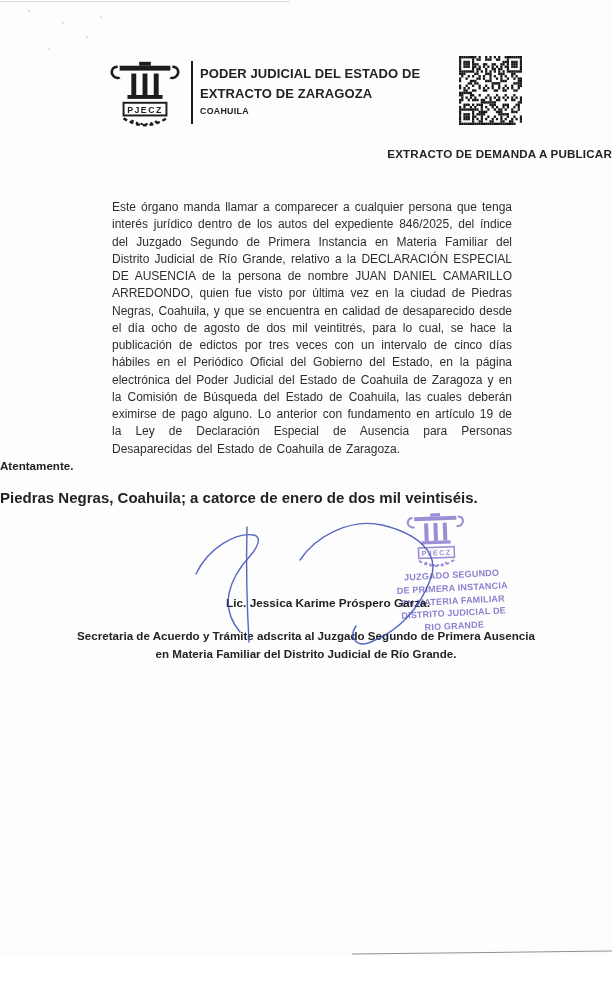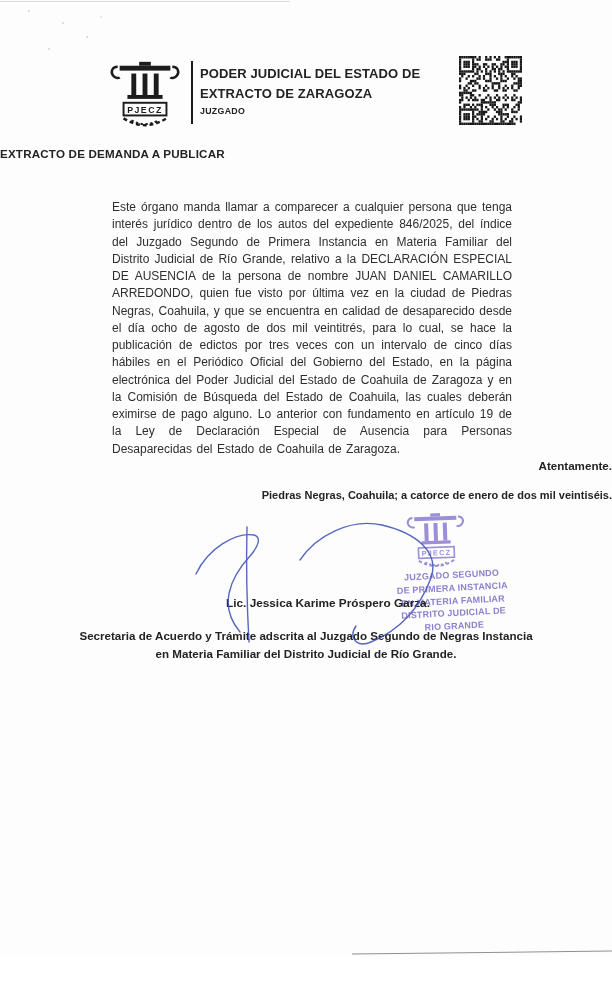--- a/index.html
+++ b/index.html
@@ -21,30 +21,30 @@
   .scan-edge{position:absolute;left:352px;top:952px;width:262px;border-top:1.6px solid #8f9094;transform:rotate(-0.7deg);}
 
   
   .logo{position:absolute;left:106px;top:57px;width:78px;height:74px;}
   .hdr-divider{position:absolute;left:191px;top:61px;width:2px;height:63px;background:#1d1d1d;}
   .org{position:absolute;left:200px;top:64px;width:260px;}
   .org-line{font-weight:bold;font-size:13px;line-height:19.5px;letter-spacing:.1px;color:#222;}
   .org-sub{font-weight:bold;font-size:8.8px;margin-top:3px;letter-spacing:.3px;color:#222;}
   .qr{position:absolute;left:459px;top:56px;width:63px;height:69px;}
 
-  .doc-title{position:absolute;left:0;top:147px;width:612px;text-align:left;
+  .doc-title{position:absolute;left:0;top:147px;width:612px;text-align:right;
     font-weight:bold;font-size:11.6px;letter-spacing:.2px;color:#232323;}
 
   .body-par{position:absolute;left:112px;top:199px;width:400px;
     font-size:12px;line-height:17.25px;text-align:justify;word-spacing:1.1px;color:#2e2e2e;}
 
-  .salutation{position:absolute;left:0;top:459px;width:612px;text-align:right;
+  .salutation{position:absolute;left:0;top:459px;width:612px;text-align:left;
     font-weight:bold;font-size:11.6px;color:#232323;}
-  .date-line{position:absolute;left:0;top:489px;width:612px;text-align:right;
-    font-weight:bold;font-size:11px;color:#232323;}
+  .date-line{position:absolute;left:0;top:489px;width:612px;text-align:left;
+    font-weight:bold;font-size:15px;color:#232323;}
 
   
   .stamp-emblem{position:absolute;left:402px;top:510px;width:68px;height:60px;opacity:.8;transform:rotate(-2deg);}
   .stamp-text{position:absolute;left:382px;top:569px;width:142px;text-align:center;
     transform:rotate(-3deg);color:#7f6fc7;opacity:.88;
     font-size:9px;font-weight:bold;line-height:12.8px;letter-spacing:.2px;}
 
   .signature-svg{position:absolute;left:178px;top:512px;width:275px;height:140px;pointer-events:none;}
 
   .signer-name{position:absolute;left:128px;top:596px;width:400px;text-align:center;
@@ -79,21 +79,21 @@
     <text class="emblem-fill emblem-acronym" x="40" y="56" font-size="9" text-anchor="middle">PJECZ</text>
     <path class="emblem-stroke" d="M18 62 Q40 76 62 62" stroke-width="2.5" stroke-dasharray="4 3"></path>
     <path class="emblem-stroke" d="M26 64 Q40 72 54 64" stroke-width="2" stroke-dasharray="2.5 2.5"></path>
   </svg>
 
   <div class="hdr-divider"></div>
 
   <div class="org">
     <div class="org-line">PODER JUDICIAL DEL ESTADO DE</div>
     <div class="org-line">EXTRACTO DE ZARAGOZA</div>
-    <div class="org-sub">JUZGADO</div>
+    <div class="org-sub">COAHUILA</div>
   </div>
 
   <svg class="qr" viewBox="0 0 29 29" preserveAspectRatio="none">
       <rect x="0" y="0" width="1.02" height="1.02" fill="#161616"></rect>
       <rect x="1" y="0" width="1.02" height="1.02" fill="#161616"></rect>
       <rect x="2" y="0" width="1.02" height="1.02" fill="#161616"></rect>
       <rect x="3" y="0" width="1.02" height="1.02" fill="#161616"></rect>
       <rect x="4" y="0" width="1.02" height="1.02" fill="#161616"></rect>
       <rect x="5" y="0" width="1.02" height="1.02" fill="#161616"></rect>
       <rect x="6" y="0" width="1.02" height="1.02" fill="#161616"></rect>
@@ -511,21 +511,21 @@
 
   <div class="stamp-text">
     <div>JUZGADO SEGUNDO</div>
     <div>DE PRIMERA INSTANCIA</div>
     <div>EN MATERIA FAMILIAR</div>
     <div>DISTRITO JUDICIAL DE</div>
     <div>RIO GRANDE</div>
   </div>
 
   <div class="signer-name">Lic. Jessica Karime Próspero Garza.</div>
-  <div class="signer-title">Secretaria de Acuerdo y Trámite adscrita al Juzgado Segundo de Negras Instancia en Materia Familiar del Distrito Judicial de Río Grande.</div>
+  <div class="signer-title">Secretaria de Acuerdo y Trámite adscrita al Juzgado Segundo de Primera Ausencia en Materia Familiar del Distrito Judicial de Río Grande.</div>
 
   <svg class="signature-svg" viewBox="0 0 275 140">
     <g fill="none" stroke="#4153b8" stroke-width="1.4" stroke-linecap="round" opacity="0.88">
       <path d="M18 62 C30 36 58 20 76 23 C84 25 80 35 72 44 C52 66 40 94 62 120"></path>
       <path d="M69 15 C68 55 69 95 71 130"></path>
       <path d="M122 48 C138 24 172 6 204 13 C238 21 262 40 253 66 C241 98 220 119 193 130 C179 136 170 126 178 114"></path>
     </g>
   </svg>
 
   <div class="scan-edge"></div>

